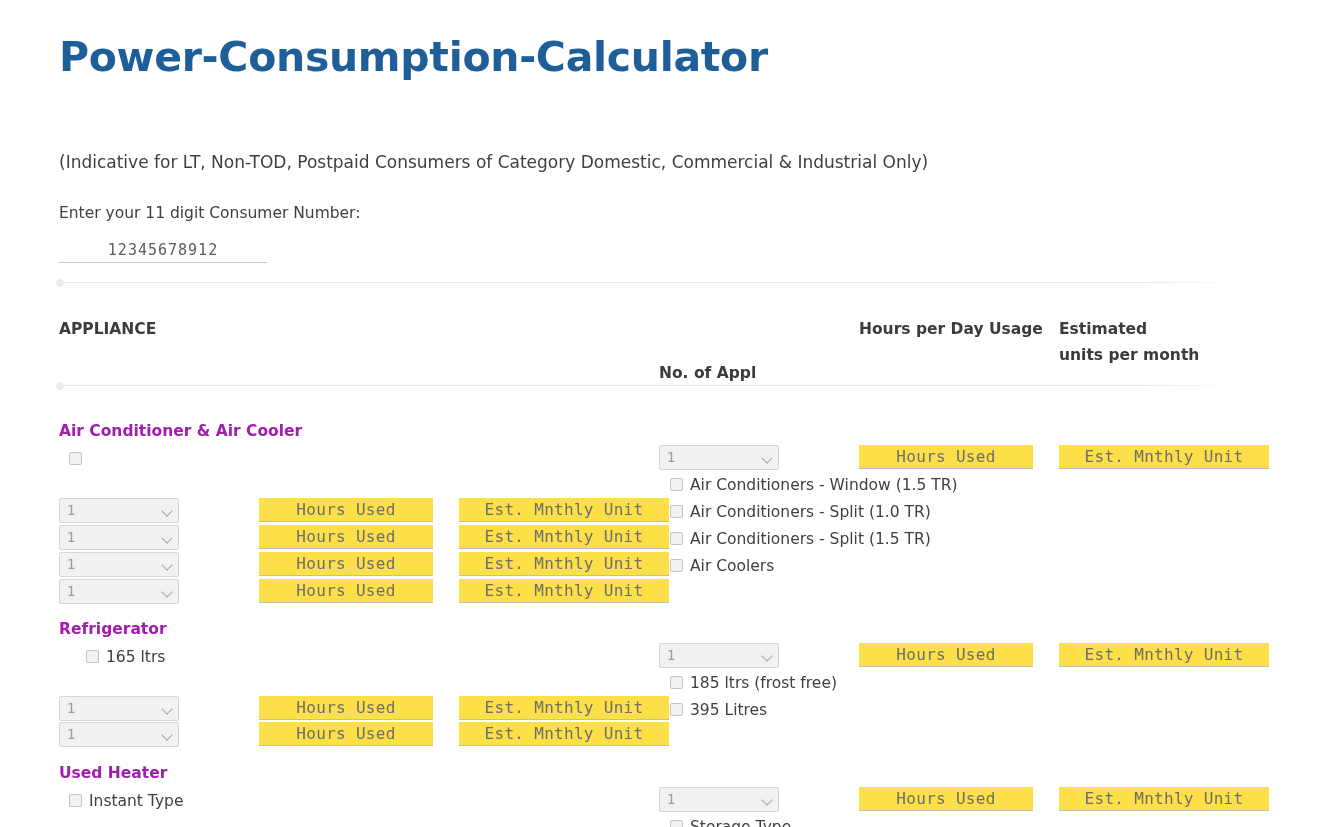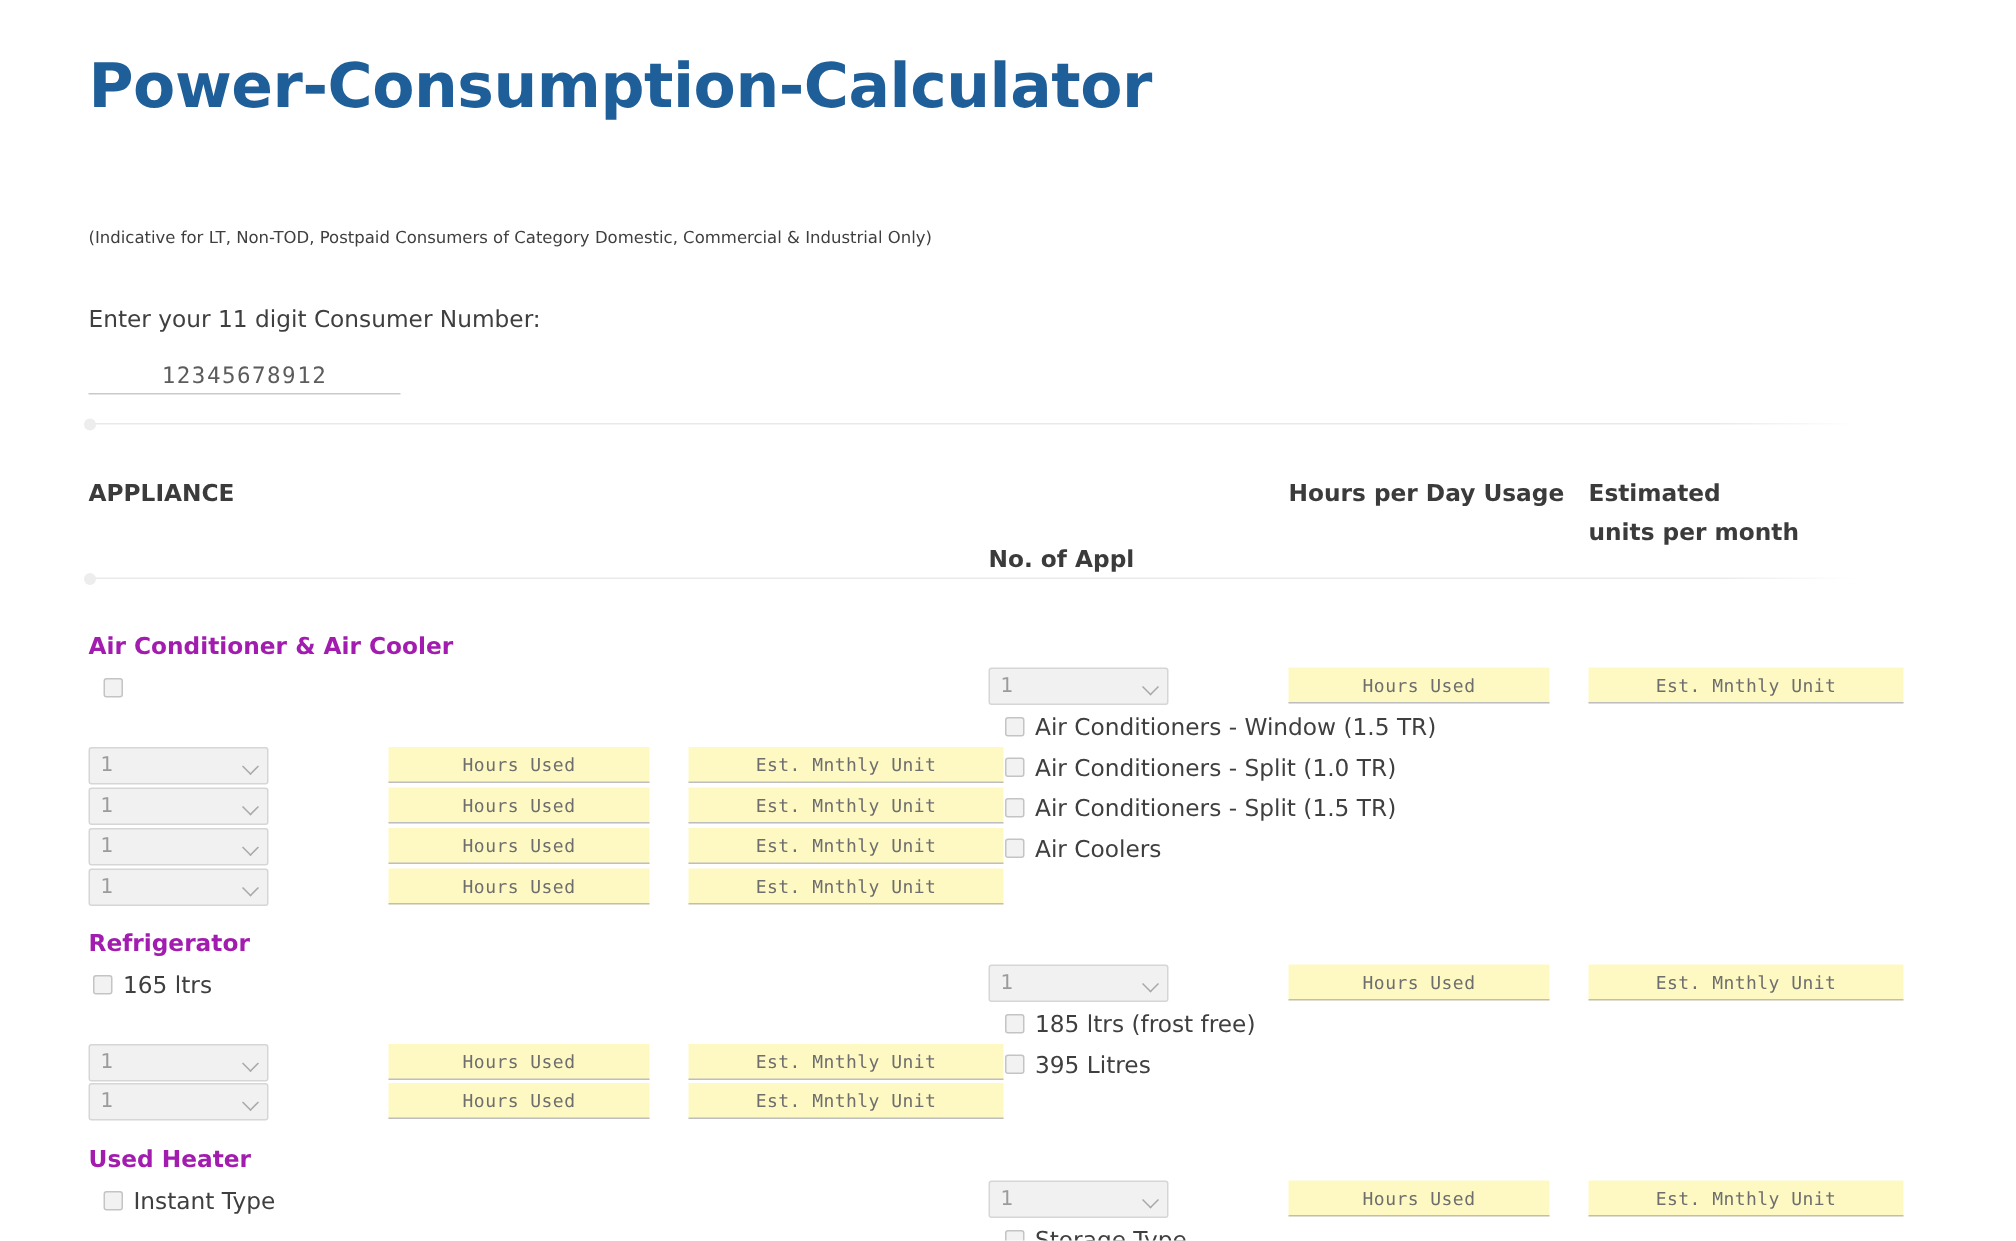--- a/index.html
+++ b/index.html
@@ -27,21 +27,21 @@
     font-weight: 700;
     color: #1f5f99;
     letter-spacing: -0.3px;
     white-space: nowrap;
   }
 
   
   .subtitle {
     position: absolute;
     left: 59px; top: 152px;
-    font-size: 11px;
+    font-size: 17px;
     color: #3f3f3f;
     white-space: nowrap;
   }
   .consumer-label {
     position: absolute;
     left: 59px; top: 204px;
     font-size: 15.5px;
     color: #3f3f3f;
     white-space: nowrap;
   }
@@ -155,25 +155,25 @@
     border-bottom: 1.6px solid #a8a8a8;
     transform: rotate(45deg);
     pointer-events: none;
   }
 
   
   .txt {
     position: absolute;
     height: 24px;
     box-sizing: border-box;
-    background: #fef9c3;
+    background: #fde047;
     border: none;
     border-bottom: 1px solid #bdbdbd;
     font-family: "DejaVu Sans Mono", "Liberation Mono", monospace;
-    font-size: 12px;
+    font-size: 16px;
     color: #6e6e6e;
     text-align: center;
     padding: 0;
     outline: none;
     letter-spacing: 0.3px;
   }
   .txt::placeholder { color: #6e6e6e; opacity: 1; }
   .txt-hours { width: 174px; }
   .txt-units { width: 210px; }
 </style>
@@ -249,21 +249,21 @@
 
   <div class="qty-wrap" style="left:59px; top:579px">
     <select class="qty"><option value="1">1</option><option value="2">2</option><option value="3">3</option><option value="4">4</option><option value="5">5</option></select>
     <span class="chev"></span>
   </div>
   <input class="txt txt-hours" style="left: 259px; top: 579px;" placeholder="Hours Used">
   <input class="txt txt-units" style="left: 459px; top: 579px;" placeholder="Est. Mnthly Unit">
 
   <div class="group-title" style="top:620px">Refrigerator</div>
 
-  <label class="cb-row" style="left:58px; top:647px">
+  <label class="cb-row" style="left:82px; top:647px">
     <input type="checkbox" class="cb" style="">
     <span>165 ltrs</span>
   </label>
   <label class="cb-row" style="left:666px; top:673px">
     <input type="checkbox" class="cb" style="">
     <span>185 ltrs (frost free)</span>
   </label>
   <label class="cb-row" style="left:666px; top:700px">
     <input type="checkbox" class="cb" style="">
     <span>395 Litres</span>

